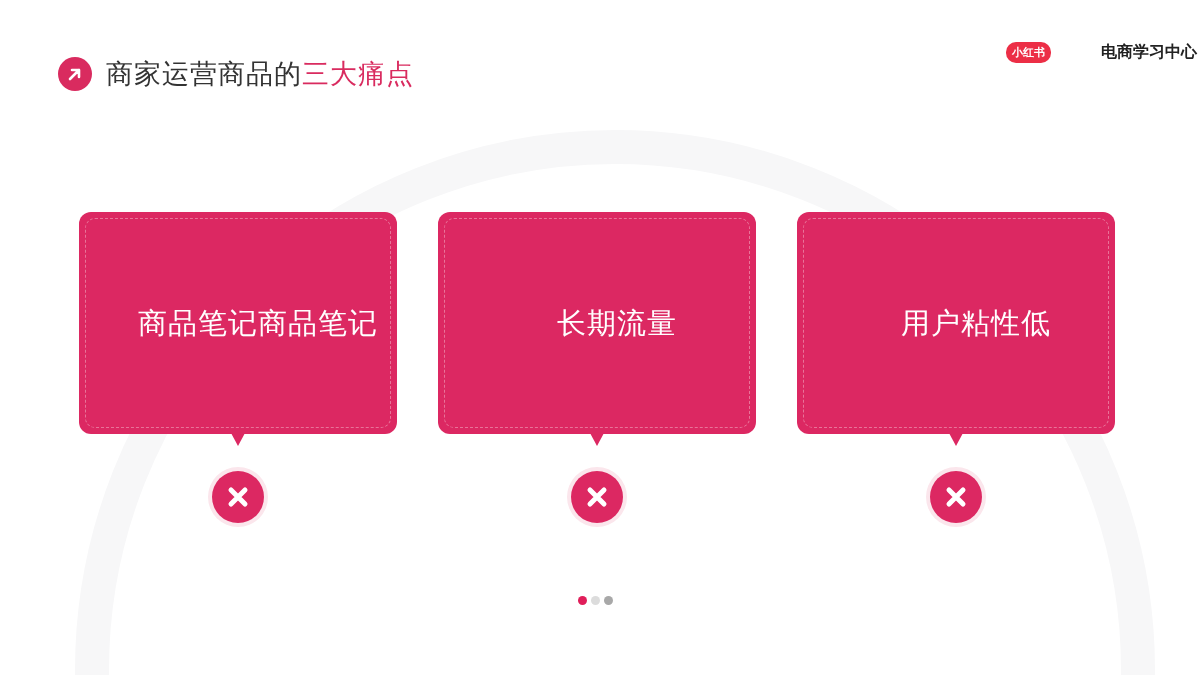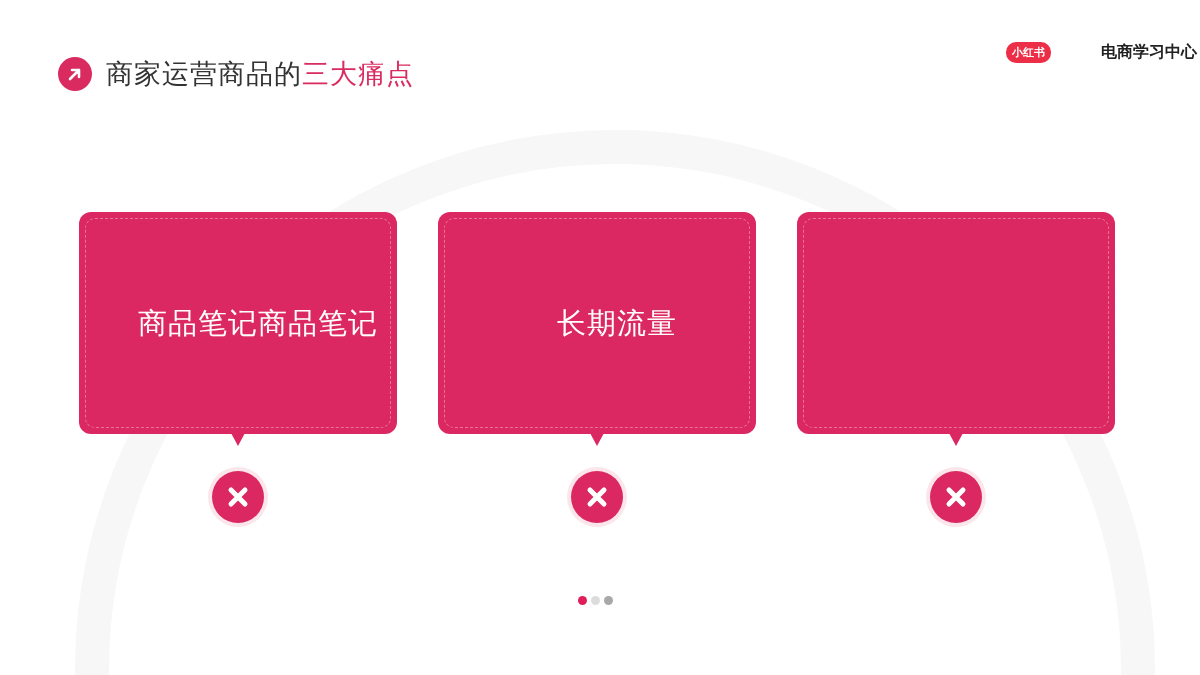--- a/index.html
+++ b/index.html
@@ -47,20 +47,21 @@
   <div class="tail"></div>
 </div>
 <div class="card" style="left:438px">
   <div class="inner">
     <div class="line">长期流量</div>
   </div>
   <div class="tail"></div>
 </div>
 <div class="card" style="left:797px">
   <div class="inner">
+    <div class="line">用户粘性低</div>
   </div>
   <div class="tail"></div>
 </div>
 
 <div class="xmark" style="left:212px">
   <svg width="22" height="22" viewBox="0 0 22 22">
       <path d="M4 4 L18 18 M18 4 L4 18" stroke="#fff" stroke-width="5" stroke-linecap="round"></path>
     </svg>
 </div>
 <div class="xmark" style="left:571px">

